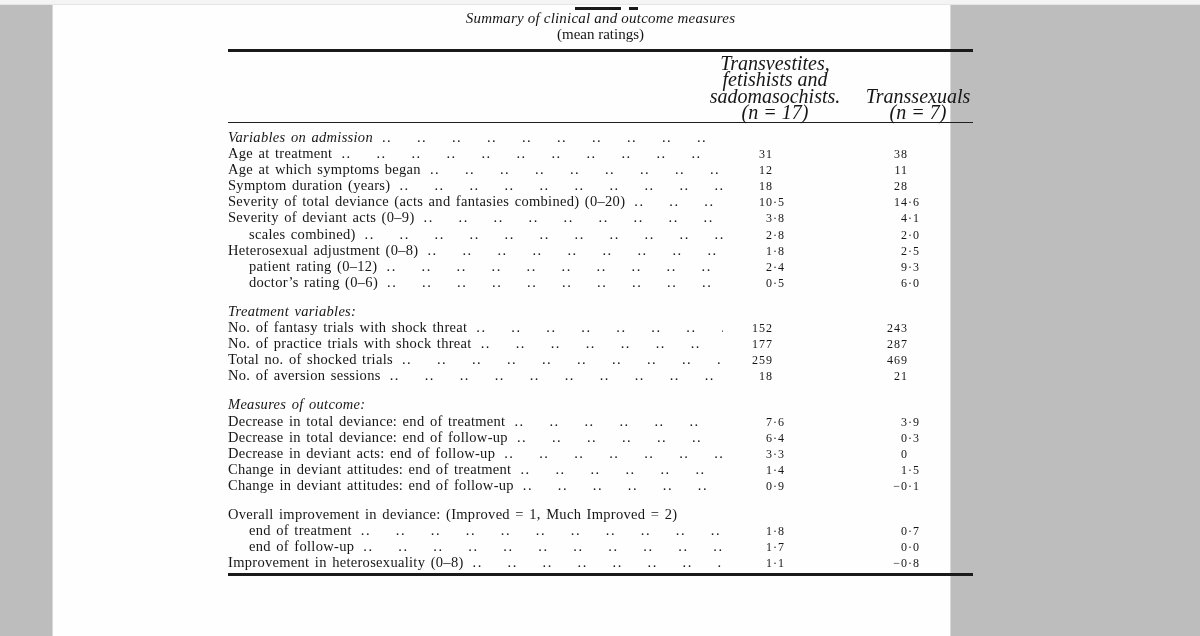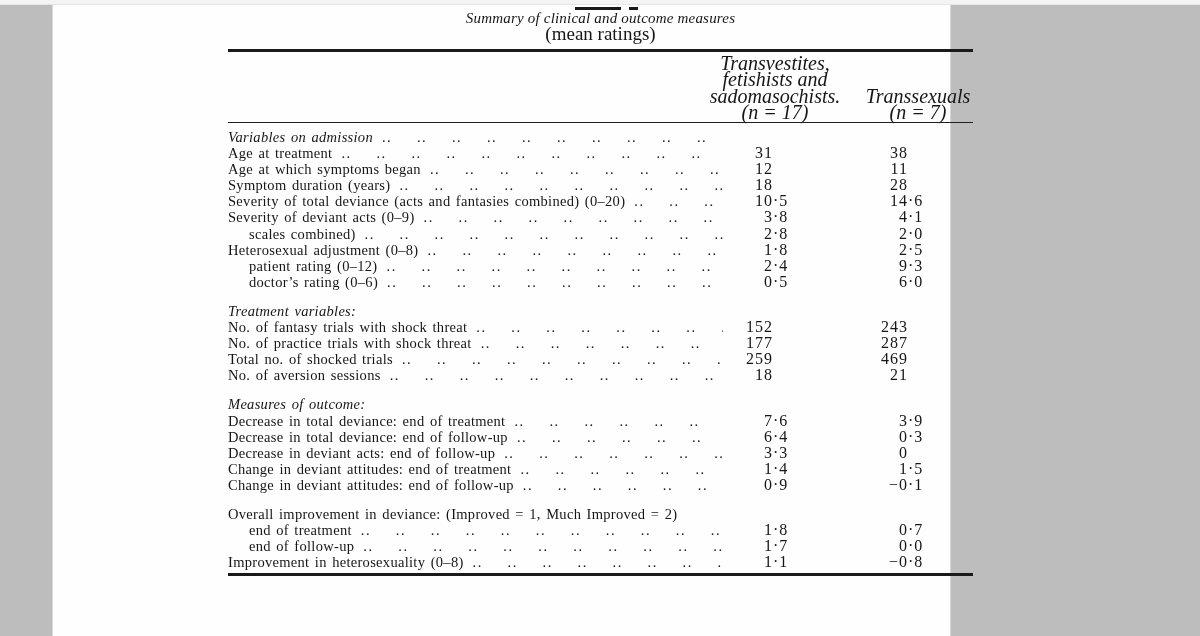--- a/index.html
+++ b/index.html
@@ -13,41 +13,41 @@
   .page { position:absolute; left:52px; top:5px; width:899px; height:631px;
           background:#fefefe; box-shadow:inset 1px 0 0 #d8d8d8, inset -1px 0 0 #d8d8d8; }
 
   
   .cap-frag { position:absolute; left:523px; top:0; width:70px; height:7px; }
   .cap-frag .d1 { position:absolute; left:0; top:2px; width:46px; height:3px; background:#1a1a1a; }
   .cap-frag .d2 { position:absolute; left:54px; top:2px; width:9px; height:3px; background:#1a1a1a; }
 
   .title-block { position:absolute; left:176px; top:5px; width:745px; text-align:center; }
   .t-title { font-style:italic; font-size:15px; line-height:16px; letter-spacing:.2px; }
-  .t-sub   { font-size:19px; line-height:16px; }
+  .t-sub   { font-size:15px; line-height:16px; }
 
   .tbl { position:absolute; left:176px; top:44px; width:745px; }
   .rule-heavy { height:2.5px; background:#1a1a1a; }
   .rule-light { height:1.5px; background:#1f1f1f; }
 
   .thead { position:relative; height:70px; font-size:20px; line-height:16.5px;font-style:italic; }
   .col1-head { position:absolute; left:452px; top:3px; width:190px; text-align:center; }
   .col2-head { position:absolute; left:612px; top:36px; width:156px; text-align:center; }
 
   .tbody { padding:6px 0 3px 0; font-size:14.5px; }
   .row { display:flex; height:16.1px; line-height:16.1px; padding-right:47px; align-items:baseline; }
   .row.gap { margin-top:13px; }
   .lbl { flex:1; min-width:0; display:flex; overflow:hidden; white-space:nowrap; }
   .lbl .txt { white-space:pre; letter-spacing:.3px; word-spacing:1.5px; }
   .row.italic .txt { font-style:italic; }
   .row.ind .lbl { padding-left:21px;text-align:center; }
   .leader { flex:1; overflow:hidden; white-space:nowrap; margin-left:9px;
             letter-spacing:1.5px; font-size:14.5px; }
   .leader.off { visibility:hidden; }
-  .val { flex:none; width:68px; display:flex; font-size:16px; letter-spacing:1px; }
+  .val { flex:none; width:68px; display:flex; font-size:12px; letter-spacing:1px; }
   .val.v2 { margin-left:67px; }
   .vi { flex:1; text-align:right; }
   .vf { width:18px; text-align:left; }
 </style>
 </head>
 <body>
 
 <div class="top-strip"></div>
 
 <div class="page">

